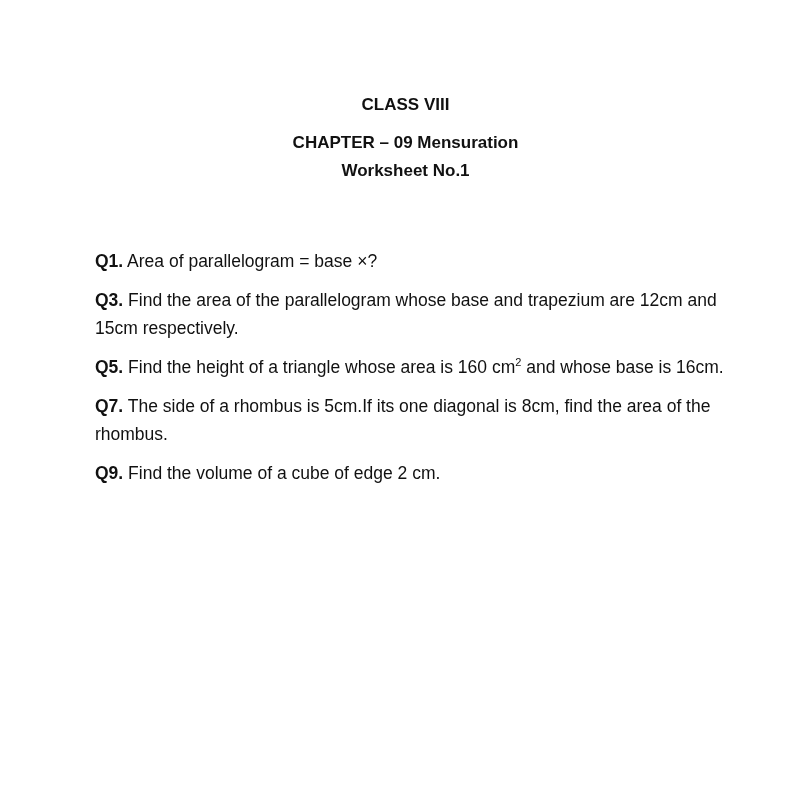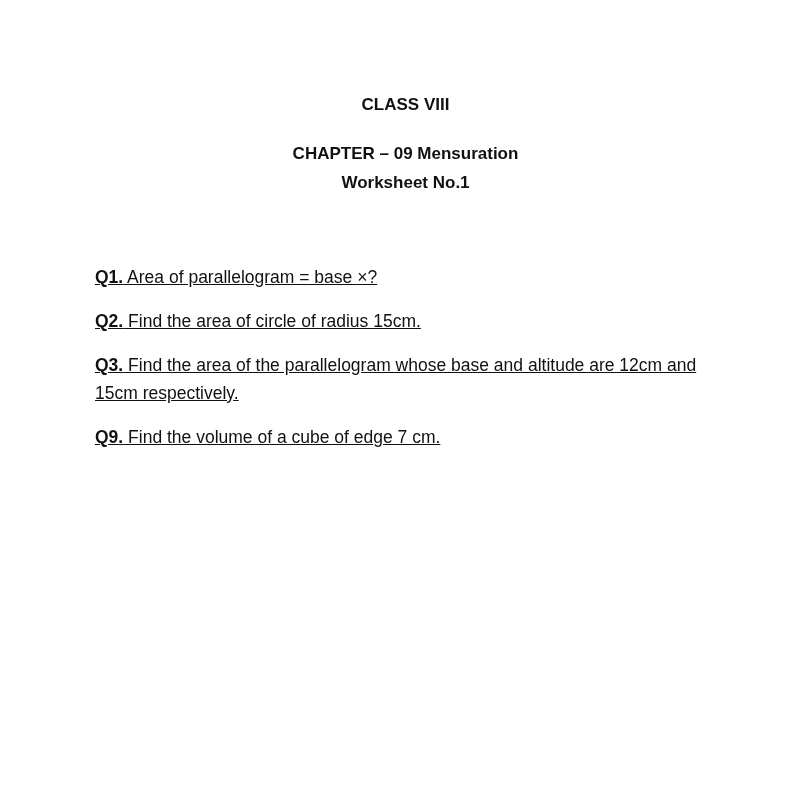--- a/index.html
+++ b/index.html
@@ -17,34 +17,33 @@
     }
     .header {
       position: absolute;
       left: 0;
       width: 811px;
       text-align: center;
       font-weight: bold;
       font-size: 17px;
     }
     .h-class { top: 95px; }
-    .h-chapter { top: 144px; text-align: center; }
-    .h-worksheet { top: 173px; }
+    .h-chapter { top: 133px; text-align: center; }
+    .h-worksheet { top: 161px; }
 
     .questions {
       position: absolute;
       left: 95px;
       top: 247px;
       width: 630px;
       font-size: 17.5px;
       line-height: 28px;
     }
     .q {
-      margin: 16px 0 11px 0;
-      text-decoration: underline;
+      margin: 0 0 11px 0;
     }
     .q-num {
       font-weight: bold;
     }
     sup {
       font-size: 11px;
       line-height: 0;
     }
   </style>
 </head>
@@ -52,21 +51,24 @@
 
 <div class="header h-class">CLASS VIII</div>
 <div class="header h-chapter">CHAPTER – 09 Mensuration</div>
 <div class="header h-worksheet">Worksheet No.1</div>
 
 <div class="questions">
   <p class="q">
     <span class="q-num">Q1.</span><span> Area of parallelogram = base ×?</span>
   </p>
   <p class="q">
-    <span class="q-num">Q2.</span><span> Find the area of circle of radius 15cm.</span>
+    <span class="q-num">Q3.</span><span> Find the area of the parallelogram whose base and trapezium are 12cm and 15cm respectively.</span>
   </p>
   <p class="q">
-    <span class="q-num">Q3.</span><span> Find the area of the parallelogram whose base and altitude are 12cm and 15cm respectively.</span>
+    <span class="q-num">Q5.</span><span> Find the height of a triangle whose area is 160 cm</span><sup>2</sup><span> and whose base is 16cm.</span>
   </p>
   <p class="q">
-    <span class="q-num">Q9.</span><span> Find the volume of a cube of edge 7 cm.</span>
+    <span class="q-num">Q7.</span><span> The side of a rhombus is 5cm.If its one diagonal is 8cm, find the area of the rhombus.</span>
+  </p>
+  <p class="q">
+    <span class="q-num">Q9.</span><span> Find the volume of a cube of edge 2 cm.</span>
   </p>
 </div>
 
 </body></html>

